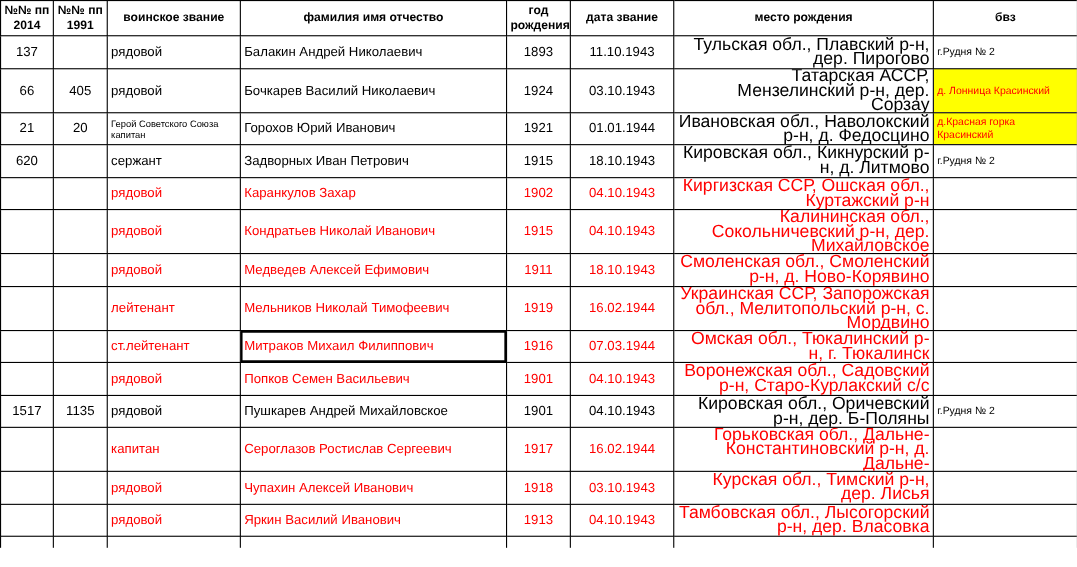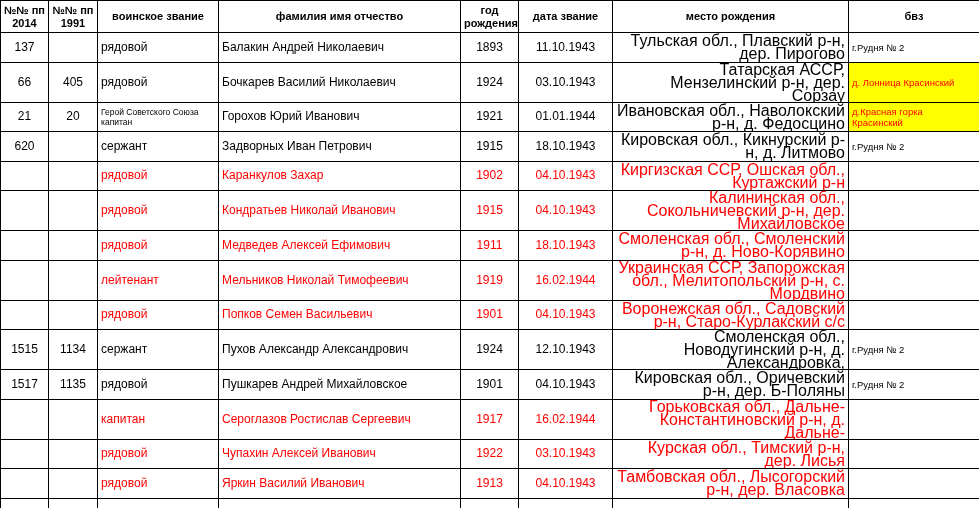--- a/index.html
+++ b/index.html
@@ -172,36 +172,36 @@
           <td class="col-rank">лейтенант</td>
           <td class="col-name">Мельников Николай Тимофеевич</td>
           <td class="col-birth">1919</td>
           <td class="col-death">16.02.1944</td>
           <td class="col-place">Украинская ССР, Запорожская обл., Мелитопольский р-н, с. Мордвино</td>
           <td class="col-bvz"></td>
         </tr>
         <tr class="red">
           <td class="col-num2014"></td>
           <td class="col-num1991"></td>
+          <td class="col-rank">ст.лейтенант</td>
+          <td class="col-name selected">Митраков Михаил Филиппович</td>
+          <td class="col-birth">1916</td>
+          <td class="col-death">07.03.1944</td>
+          <td class="col-place">Омская обл., Тюкалинский р-н, г. Тюкалинск</td>
+          <td class="col-bvz"></td>
+        </tr>
+        <tr class="red">
+          <td class="col-num2014"></td>
+          <td class="col-num1991"></td>
           <td class="col-rank">рядовой</td>
           <td class="col-name">Попков Семен Васильевич</td>
           <td class="col-birth">1901</td>
           <td class="col-death">04.10.1943</td>
           <td class="col-place">Воронежская обл., Садовский р-н, Старо-Курлакский с/с</td>
           <td class="col-bvz"></td>
-        </tr>
-        <tr>
-          <td class="col-num2014">1515</td>
-          <td class="col-num1991">1134</td>
-          <td class="col-rank">сержант</td>
-          <td class="col-name">Пухов Александр Александрович</td>
-          <td class="col-birth">1924</td>
-          <td class="col-death">12.10.1943</td>
-          <td class="col-place">Смоленская обл., Новодугинский р-н, д. Александровка,</td>
-          <td class="col-bvz">г.Рудня № 2</td>
         </tr>
         <tr>
           <td class="col-num2014">1517</td>
           <td class="col-num1991">1135</td>
           <td class="col-rank">рядовой</td>
           <td class="col-name">Пушкарев Андрей Михайловское</td>
           <td class="col-birth">1901</td>
           <td class="col-death">04.10.1943</td>
           <td class="col-place">Кировская обл., Оричевский р-н, дер. Б-Поляны</td>
           <td class="col-bvz">г.Рудня № 2</td>
@@ -214,21 +214,21 @@
           <td class="col-birth">1917</td>
           <td class="col-death">16.02.1944</td>
           <td class="col-place">Горьковская обл., Дальне-Константиновский р-н, д. Дальне-</td>
           <td class="col-bvz"></td>
         </tr>
         <tr class="red">
           <td class="col-num2014"></td>
           <td class="col-num1991"></td>
           <td class="col-rank">рядовой</td>
           <td class="col-name">Чупахин Алексей Иванович</td>
-          <td class="col-birth">1922</td>
+          <td class="col-birth">1918</td>
           <td class="col-death">03.10.1943</td>
           <td class="col-place">Курская обл., Тимский р-н, дер. Лисья</td>
           <td class="col-bvz"></td>
         </tr>
         <tr class="red">
           <td class="col-num2014"></td>
           <td class="col-num1991"></td>
           <td class="col-rank">рядовой</td>
           <td class="col-name">Яркин Василий Иванович</td>
           <td class="col-birth">1913</td>

